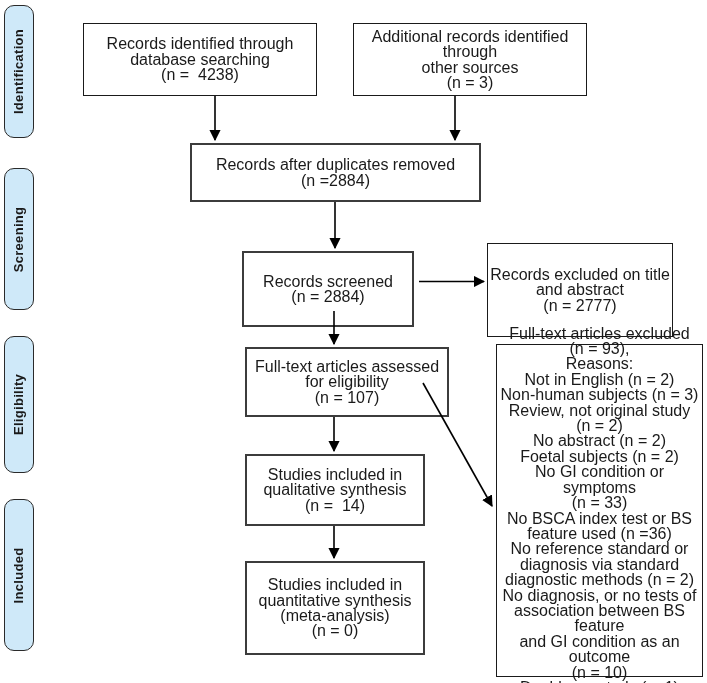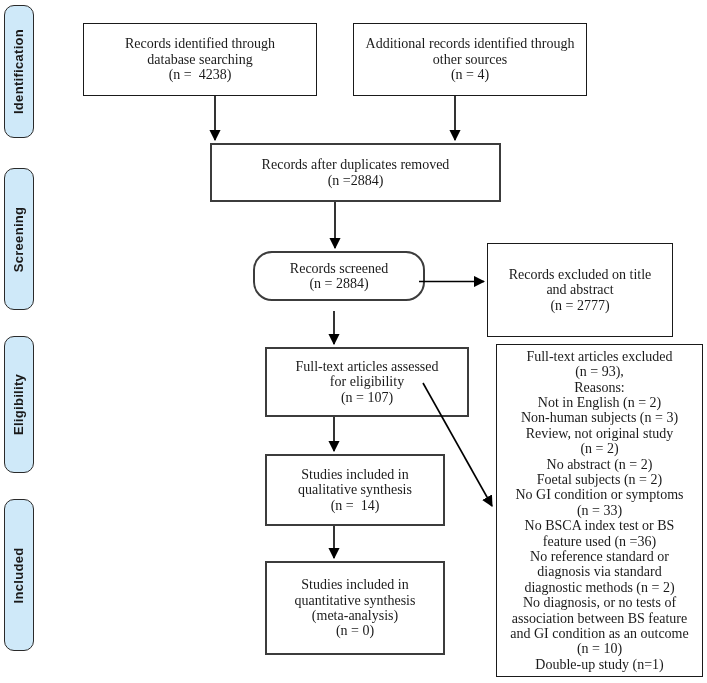--- a/index.html
+++ b/index.html
@@ -47,35 +47,33 @@
     background: #ffffff;
     border: 1.5px solid var(--box-border, #1a1a1a);
     box-sizing: border-box;
     display: flex;
     align-items: center;
     justify-content: center;
     text-align: center;
   }
   .node.strong {
     border: 2px solid var(--box-border-strong, #3c3c3c);
-    margin-left: 20px;
   }
   .node-text {
-    font-size: 14px;
+    font-size: 16px;
     line-height: 15.4px;
     white-space: pre-wrap;
     text-align: center;
     padding: 0 2px;
     color: var(--text, #1a1a1a);
-    font-family: Liberation Serif, serif;
   }
   .b1 { left: 83px;  top: 23px;  width: 234px; height: 73px; }
   .b2 { left: 353px; top: 23px;  width: 234px; height: 73px; }
   .b3 { left: 190px; top: 143px; width: 291px; height: 59px; }
-  .b4 { left: 233px; top: 251px; width: 172px; height: 50px; border-radius: 19px; }
+  .b4 { left: 242px; top: 251px; width: 172px; height: 76px; }
   .b5 { left: 487px; top: 243px; width: 186px; height: 94px; }
   .b6 { left: 245px; top: 347px; width: 204px; height: 70px; }
   .b7 { left: 496px; top: 344px; width: 207px; height: 333px; }
   .b8 { left: 245px; top: 454px; width: 180px; height: 72px; }
   .b9 { left: 245px; top: 561px; width: 180px; height: 94px; }
   
   .arrows {
     position: absolute;
     left: 0;
     top: 0;
@@ -110,21 +108,21 @@
   </div>
 
   <div class="node b1">
     <div class="node-text">Records identified through
 database searching
 (n =  4238)</div>
   </div>
   <div class="node b2">
     <div class="node-text">Additional records identified through
 other sources
-(n = 4)</div>
+(n = 3)</div>
   </div>
   <div class="node b3 strong">
     <div class="node-text">Records after duplicates removed
 (n =2884)</div>
   </div>
   <div class="node b4 strong">
     <div class="node-text">Records screened
 (n = 2884)</div>
   </div>
   <div class="node b5">

